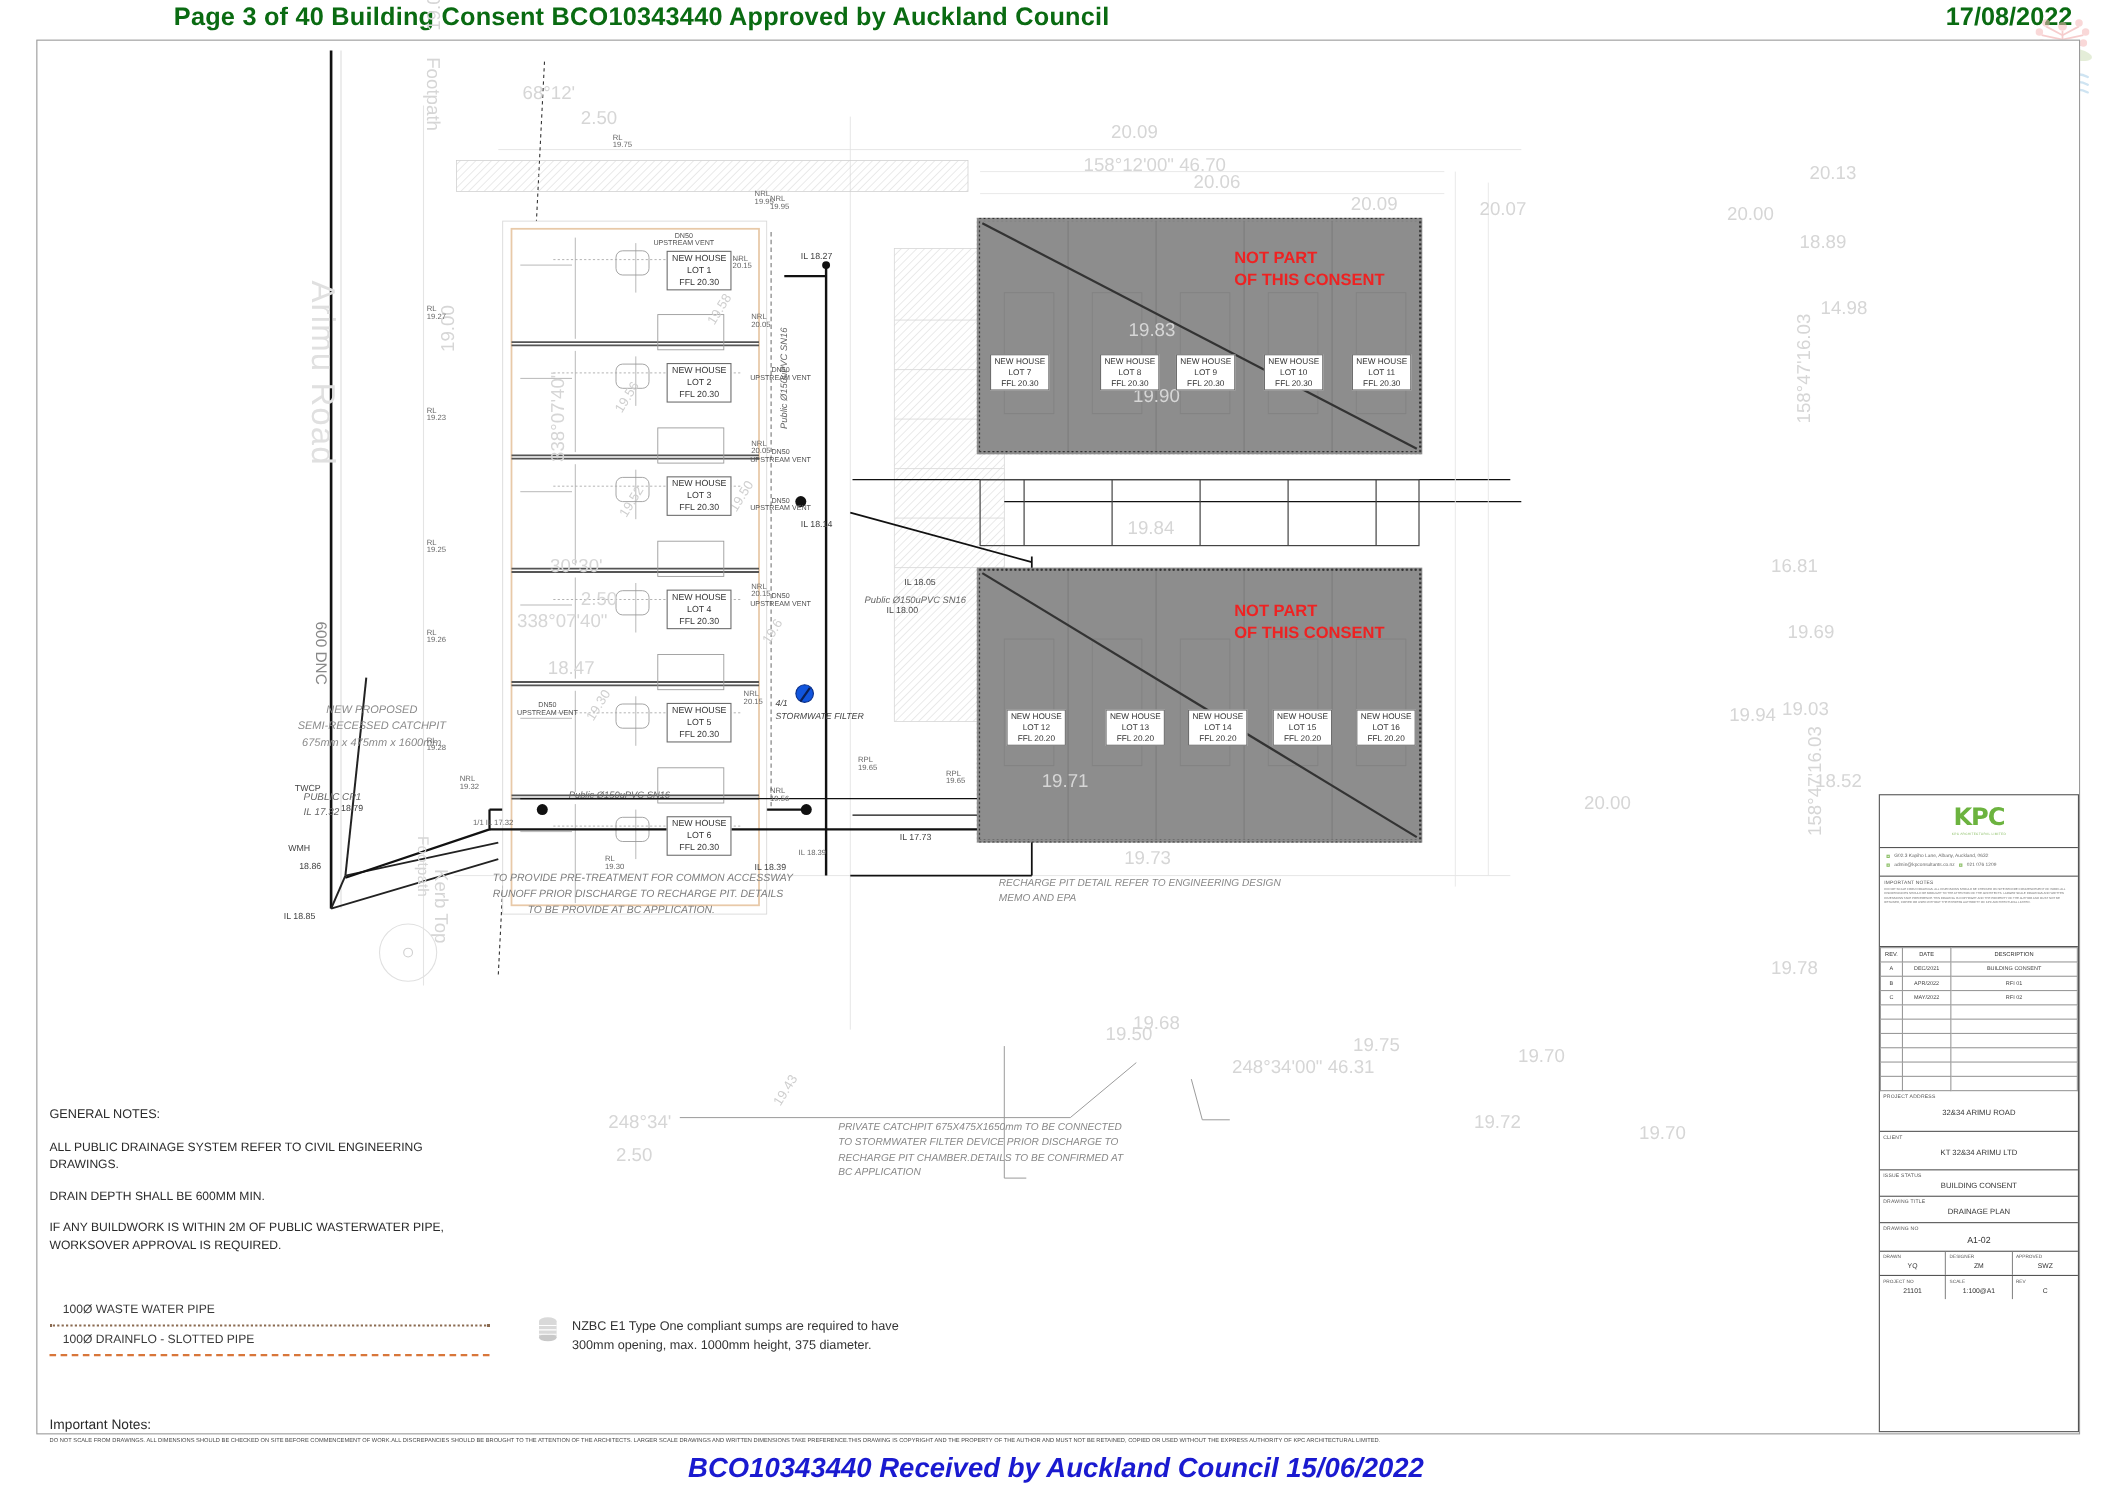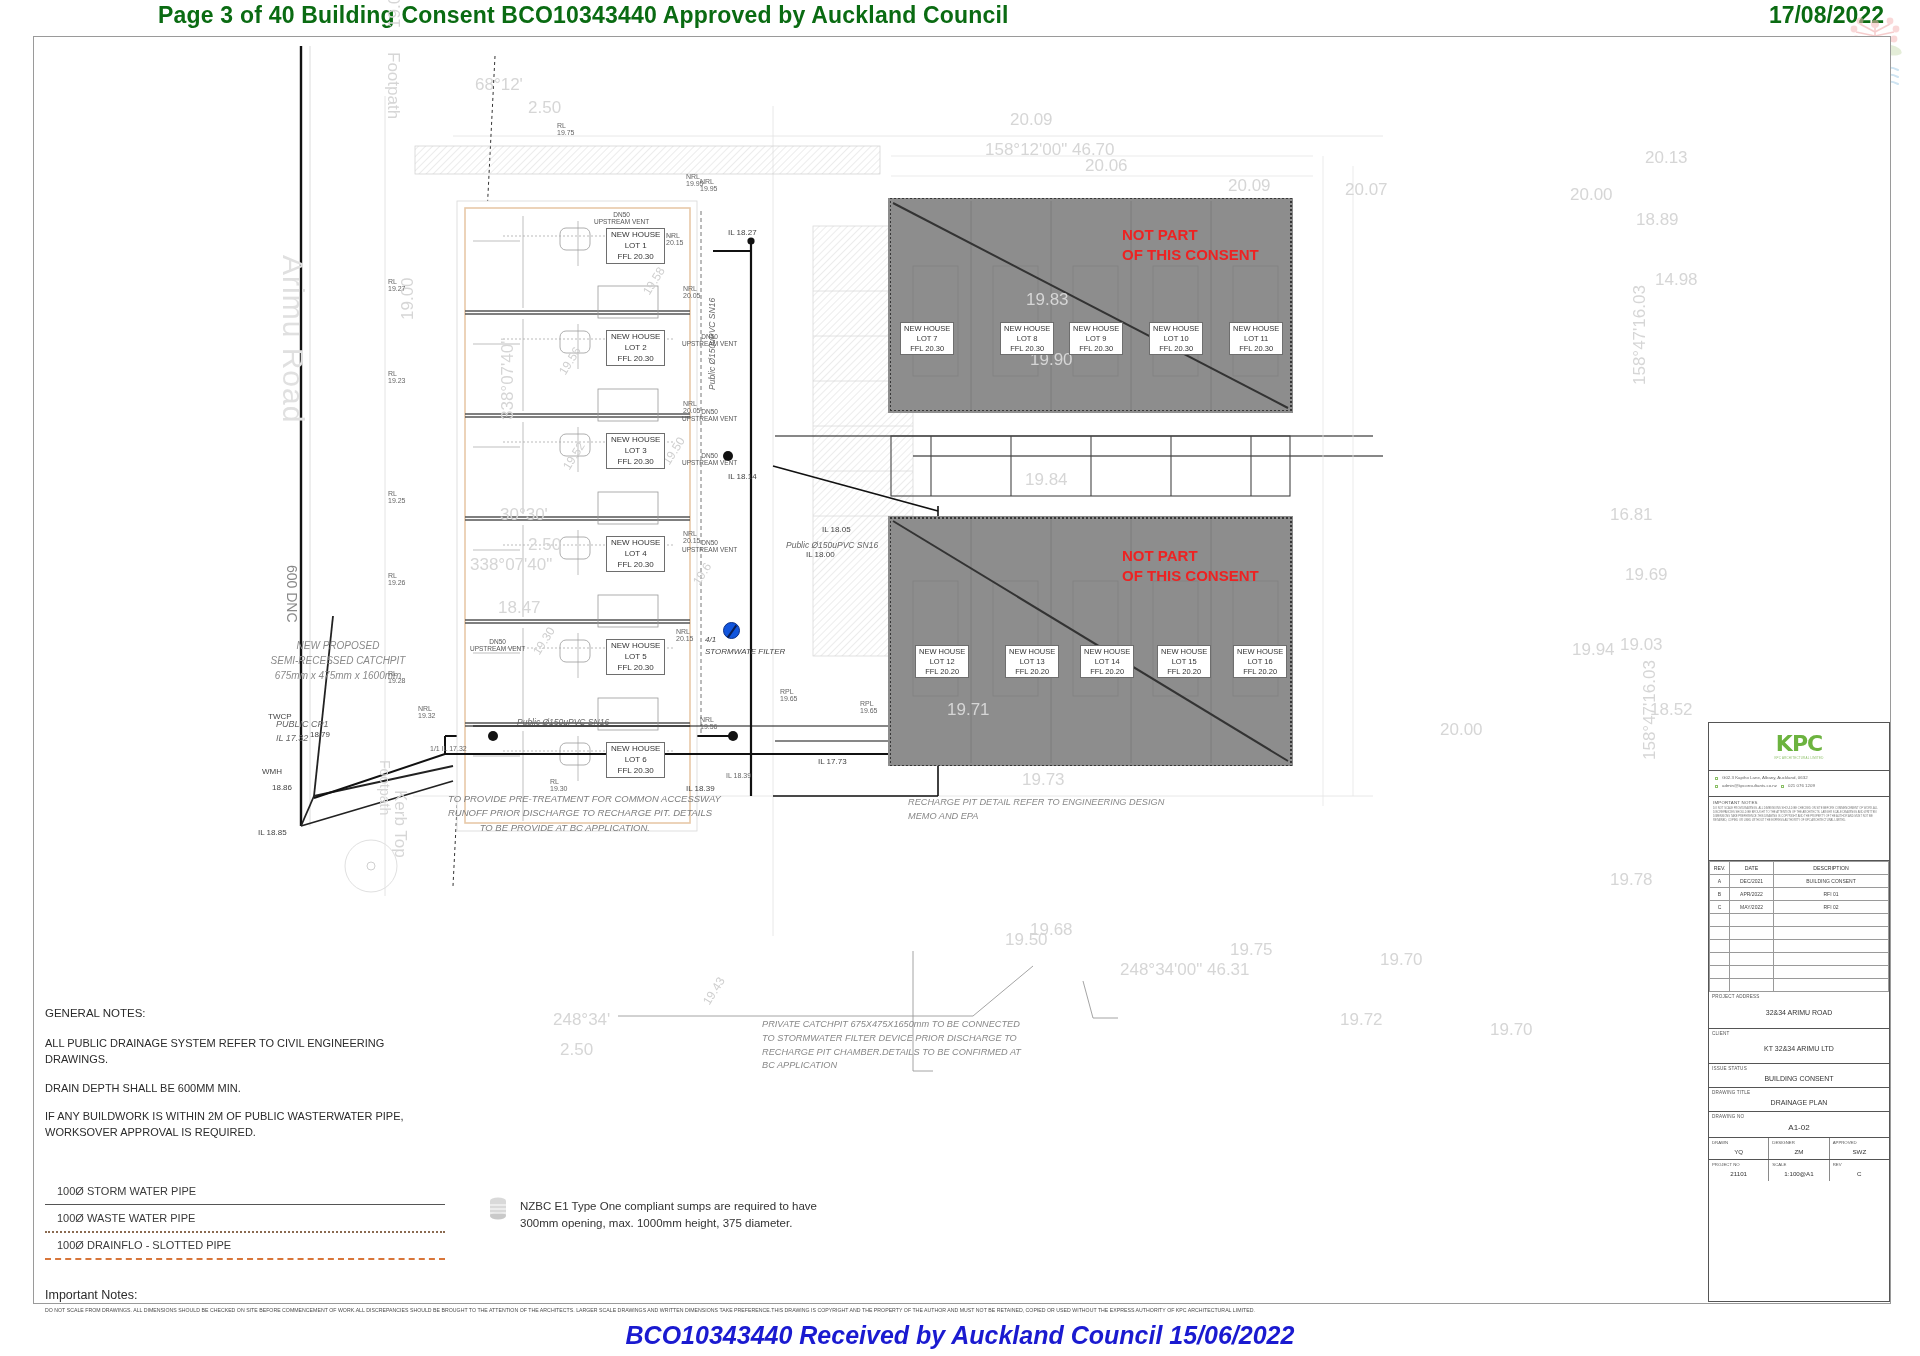--- a/index.html
+++ b/index.html
@@ -606,24 +606,20 @@
     <div class="hd">GENERAL NOTES:</div>
     <div style="margin-top:14px;white-space:pre;">ALL PUBLIC DRAINAGE SYSTEM REFER TO CIVIL ENGINEERING
 DRAWINGS.</div>
     <div style="margin-top:13px;white-space:pre;">DRAIN DEPTH SHALL BE 600MM MIN.</div>
     <div style="margin-top:13px;white-space:pre;">IF ANY BUILDWORK IS WITHIN 2M OF PUBLIC WASTERWATER PIPE,
 WORKSOVER APPROVAL IS REQUIRED.</div>
   </div>
 
   <div class="legend">
     <div class="legend-row">
-      <span class="lbl">100Ø STORM WATER PIPE</span>
-      <span class="ln ln-solid"></span>
-    </div>
-    <div class="legend-row">
       <span class="lbl">100Ø WASTE WATER PIPE</span>
       <span class="ln ln-dot"></span>
     </div>
     <div class="legend-row">
       <span class="lbl">100Ø DRAINFLO - SLOTTED PIPE</span>
       <span class="ln ln-dash"></span>
     </div>
   </div>
 
   <svg class="sump-icon" viewBox="0 0 22 26">

